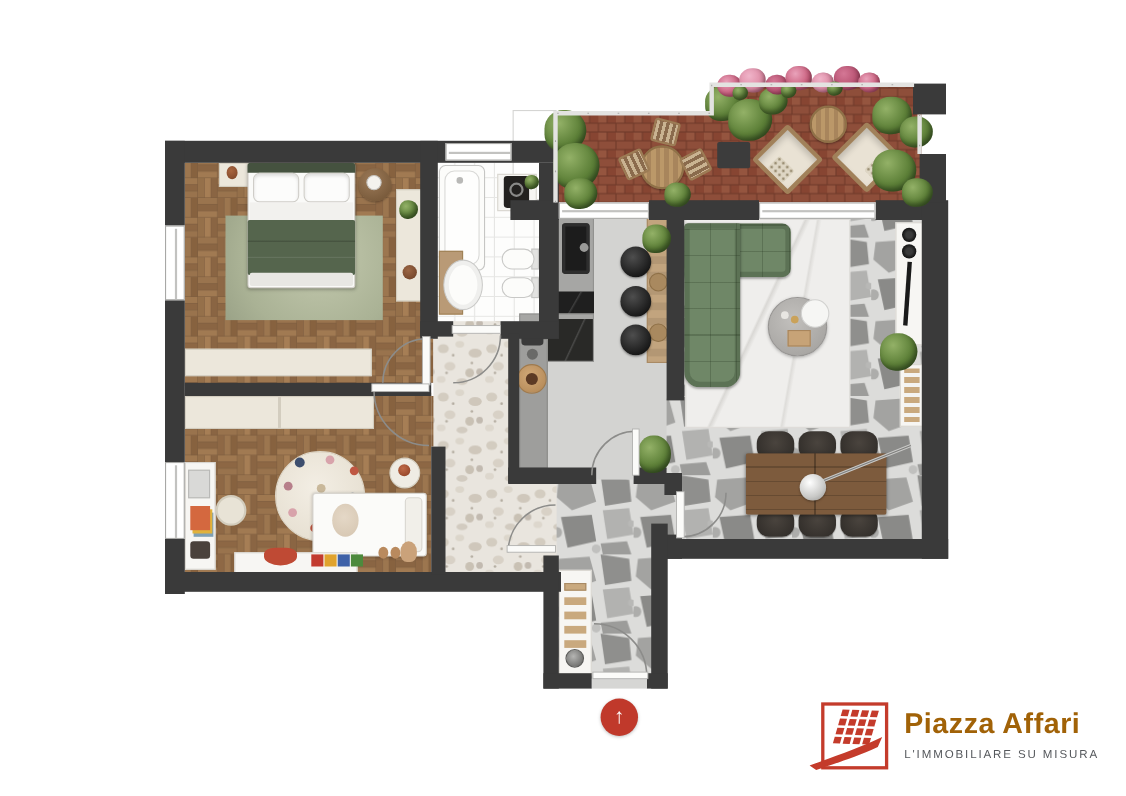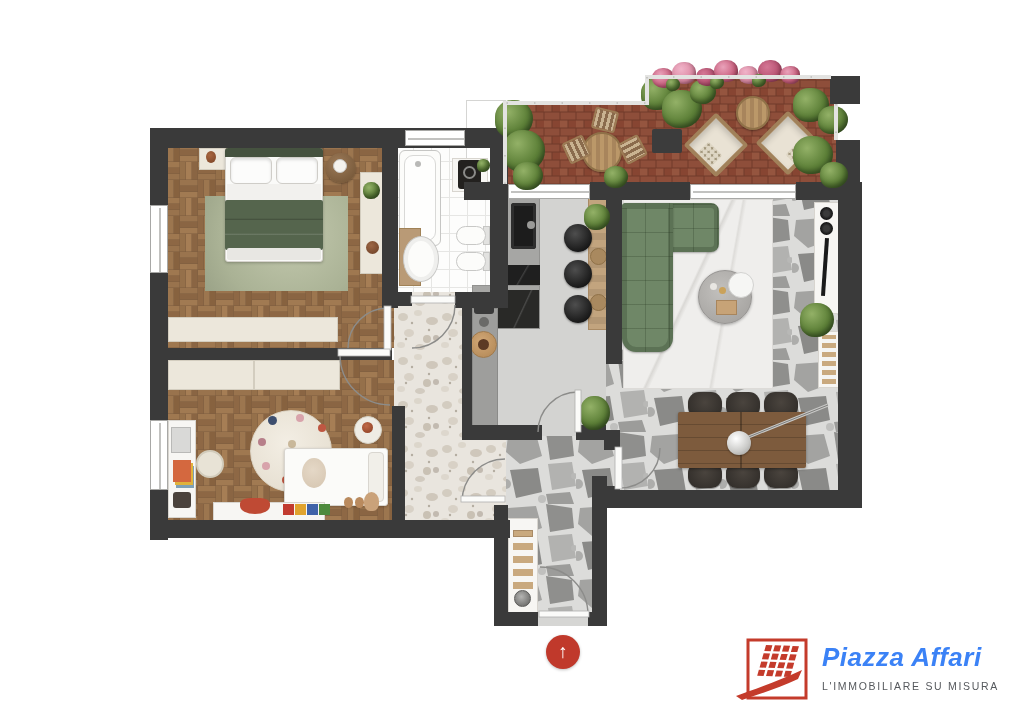--- a/index.html
+++ b/index.html
@@ -20,21 +20,21 @@
   .stool{position:absolute;z-index:2;border-radius:50%;
     background:radial-gradient(circle at 40% 35%, #4e4e4e, #161616 75%);
     box-shadow:0 1px 2px rgba(0,0,0,.4);}
   .chairpill{position:absolute;z-index:2;background:radial-gradient(circle at 50% 40%, #4a443e, #332f2b 80%);border-radius:11px;box-shadow:0 1px 1px rgba(0,0,0,.35);}
   .cream{background:#ece7db;border:1px solid #d3cdbf;}
   .whitef{background:#f7f6f3;border:1px solid #d8d5cf;}
   .sofa{background-color:#6f8767;
     background-image:repeating-linear-gradient(90deg, transparent 0 23px, rgba(25,40,20,.22) 23px 24px),
                      repeating-linear-gradient(0deg, transparent 0 23px, rgba(25,40,20,.22) 23px 24px);
     box-shadow:inset 0 0 0 5px rgba(36,50,31,.25), 0 1px 2px rgba(0,0,0,.3);}
-  #logo-title{font-size:26px;font-weight:700;color:#3b82f6;letter-spacing:.5px;font-style:italic;}
+  #logo-title{font-size:26px;font-weight:700;color:#a16207;letter-spacing:.5px;}
   #logo-tagline{font-size:10.5px;font-weight:500;color:#55585c;letter-spacing:1.7px;margin-top:7px;}
   #entry-arrow{display:flex;align-items:center;justify-content:center;color:#fff;font-size:19px;font-weight:bold;}
 </style>
 </head>
 <body>
 
 <div id="stage">
 
   <svg width="1024" height="724" viewBox="0 0 1024 724" style="position:absolute;left:0;top:0;z-index:0">
     <defs>

